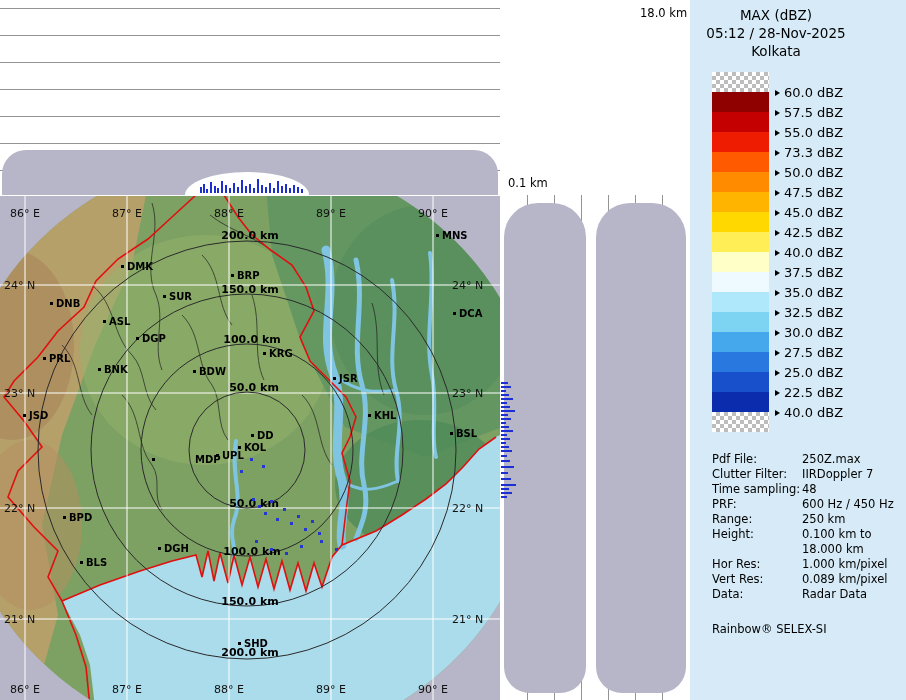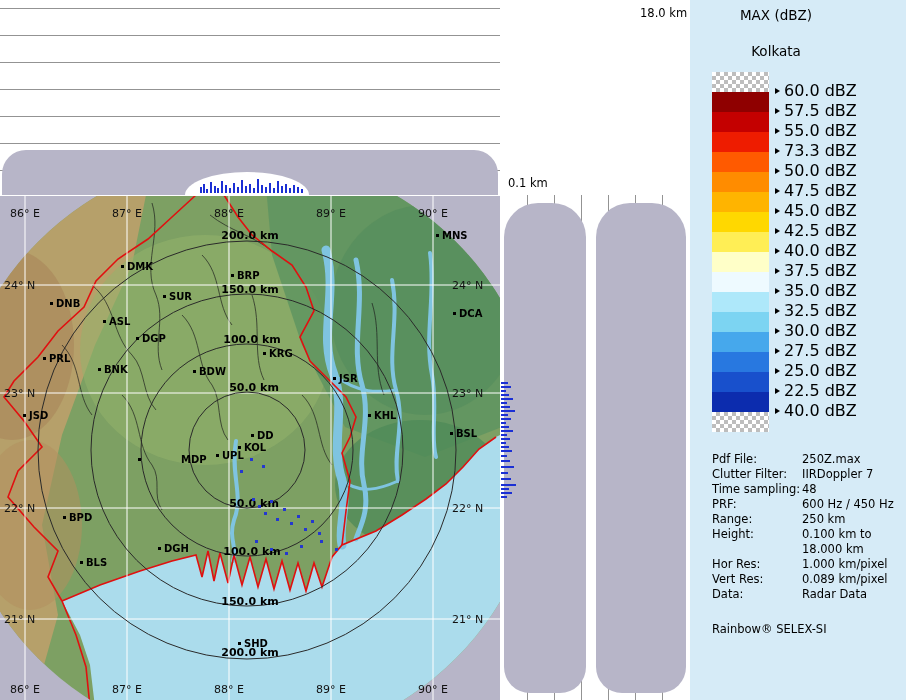--- a/index.html
+++ b/index.html
@@ -43,21 +43,21 @@
   #legend-title-1{top:7px}
   #legend-title-2{top:25px}
   #legend-title-3{top:43px}
   #scale-rows{position:absolute;left:22px;top:72px;width:186px}
   .scale-row{position:relative;width:57px;height:20px}
   .swatch{width:57px;height:20px}
   .checker{background-color:#fff;background-image:
     linear-gradient(45deg,#bdbdbd 25%,transparent 25%,transparent 75%,#bdbdbd 75%),
     linear-gradient(45deg,#bdbdbd 25%,transparent 25%,transparent 75%,#bdbdbd 75%);
     background-size:8px 8px;background-position:0 0,4px 4px}
-  .scale-label{position:absolute;left:63px;bottom:-8px;display:flex;align-items:center;font-size:16px;white-space:nowrap}
+  .scale-label{position:absolute;left:63px;bottom:-8px;display:flex;align-items:center;font-size:13px;white-space:nowrap}
   .tickmark{display:inline-block;width:0;height:0;border-left:5px solid #000;border-top:3px solid transparent;border-bottom:3px solid transparent;margin-right:4px}
   #info-rows{position:absolute;left:22px;top:452px;width:186px;font-size:11.5px}
   .info-row{display:flex;height:15px;line-height:15px}
   .info-label{width:90px;flex:none}
   .info-value{white-space:nowrap}
   #legend-footer{position:absolute;left:22px;top:622px;font-size:11.5px;white-space:nowrap}
 </style>
 </head>
 <body>
 
@@ -272,21 +272,21 @@
           <div class="stlabel">DD</div>
         </div>
         <div class="station" style="left: 238px; top: 247px;">
           <div class="dot"></div>
           <div class="stlabel">KOL</div>
         </div>
         <div class="station" style="left: 216px; top: 255px;">
           <div class="dot"></div>
           <div class="stlabel">UPL</div>
         </div>
-        <div class="station" style="left: 138px; top: 259px; gap: 40px;">
+        <div class="station" style="left: 152px; top: 259px; gap: 40px;">
           <div class="dot"></div>
           <div class="stlabel">MDP</div>
         </div>
         <div class="station" style="left: 63px; top: 317px;">
           <div class="dot"></div>
           <div class="stlabel">BPD</div>
         </div>
         <div class="station" style="left: 158px; top: 348px;">
           <div class="dot"></div>
           <div class="stlabel">DGH</div>
@@ -359,20 +359,21 @@
         <div class="tickh" style="top: 283px; left: 1px; width: 10px;"></div>
         <div class="tickh" style="top: 289px; left: 1px; width: 15px;"></div>
         <div class="tickh" style="top: 293px; left: 1px; width: 8px;"></div>
         <div class="tickh" style="top: 297px; left: 1px; width: 11px;"></div>
         <div class="tickh" style="top: 301px; left: 1px; width: 6px;"></div>
       </div>
   </div>
 
   <div id="legend-panel">
     <div class="legend-title" id="legend-title-1">MAX (dBZ)</div>
+    <div class="legend-title" id="legend-title-2">05:12 / 28-Nov-2025</div>
     <div class="legend-title" id="legend-title-3">Kolkata</div>
     <div id="scale-rows">
         <div class="scale-row">
           <div class="swatch checker"></div>
           <div class="scale-label">
             <div class="tickmark"></div>
             <span>60.0 dBZ</span>
           </div>
         </div>
         <div class="scale-row">

